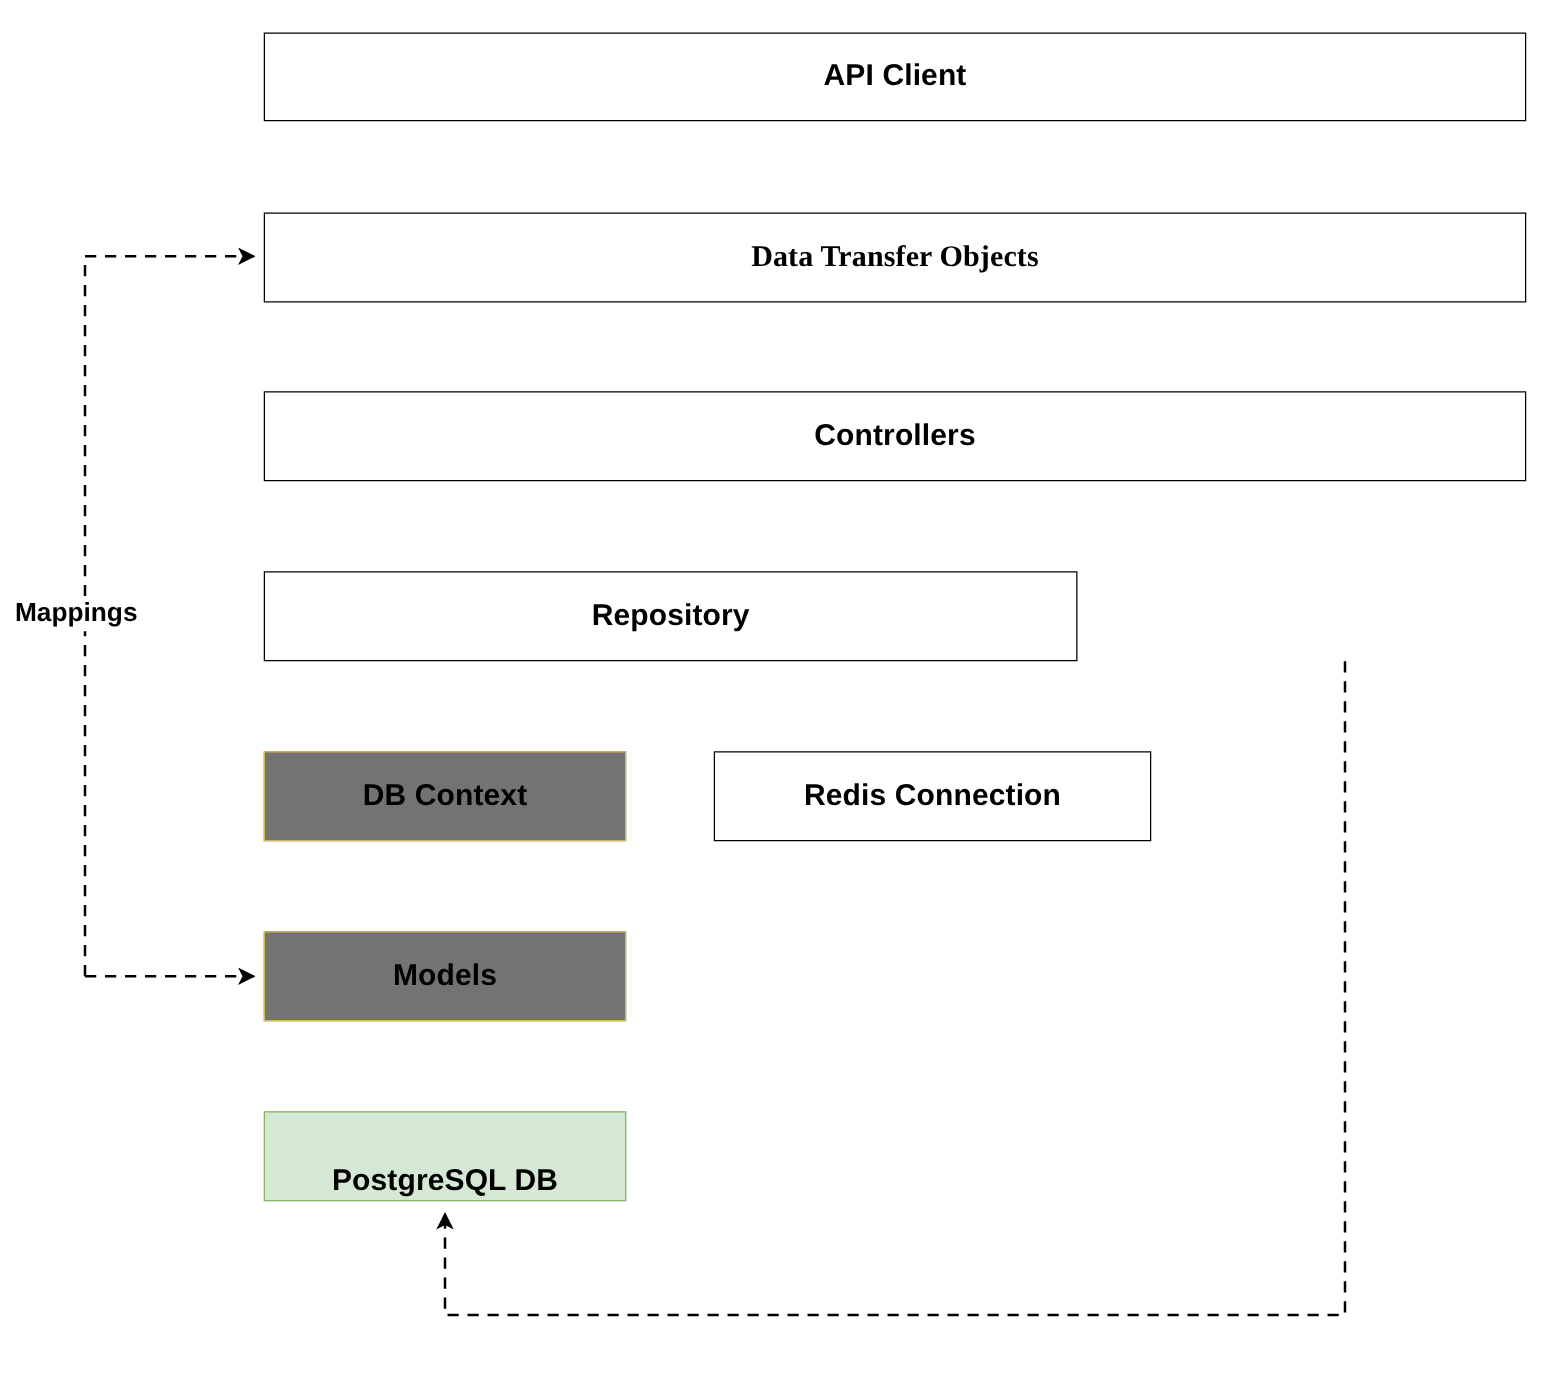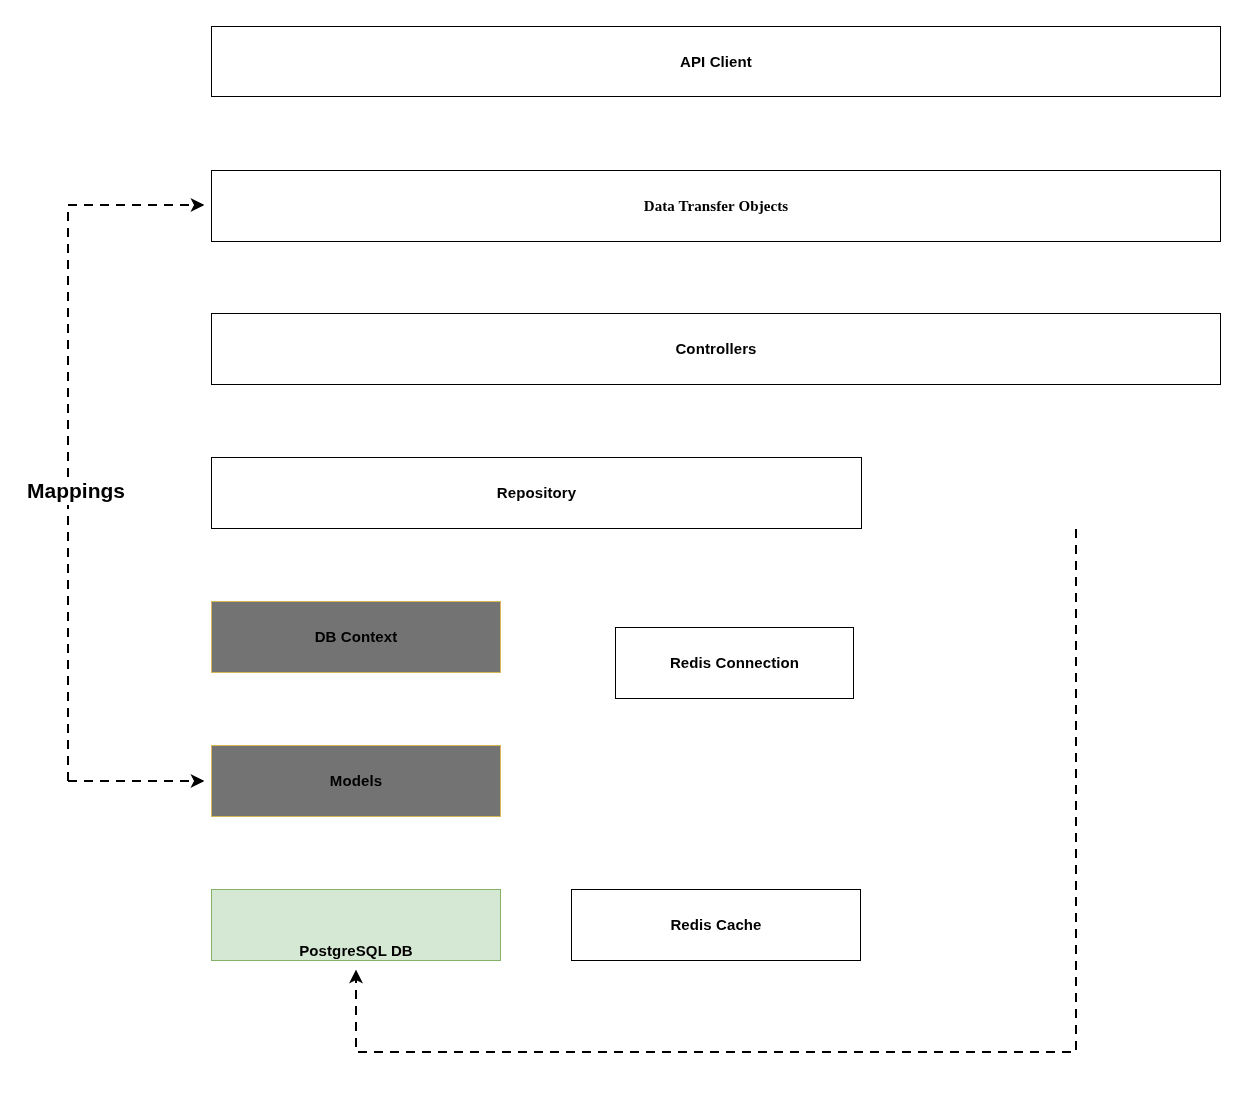--- a/index.html
+++ b/index.html
@@ -20,21 +20,21 @@
   }
   .node {
     position: absolute;
     box-sizing: border-box;
     display: flex;
     align-items: center;
     justify-content: center;
     text-align: center;
     font-family: "Liberation Sans", sans-serif;
     font-weight: bold;
-    font-size: 15px;
+    font-size: 24px;
     color: #000000;
     line-height: 1.2;
     letter-spacing: 0.1px;
     z-index: 3;
   }
   .node-plain {
     background: #ffffff;
     border: 1.6px solid #000000;
   }
   .node-yellow {
@@ -100,31 +100,28 @@
 
   <div class="node node-plain" style="left:211px; top:457px; width:651px; height:72px;">
     <span>Repository</span>
   </div>
 
 
   <div class="node node-yellow" style="left:211px; top:601px; width:290px; height:72px;">
     <span>DB Context</span>
   </div>
 
-  <div class="node node-plain" style="left:571px; top:627px; width:239px; height:72px;margin-left:44px;">
+  <div class="node node-plain" style="left:571px; top:601px; width:350px; height:72px;">
     <span>Redis Connection</span>
   </div>
 
   <div class="node node-yellow" style="left:211px; top:745px; width:290px; height:72px;">
     <span>Models</span>
   </div>
 
   <div class="node node-green" style="left:211px; top:889px; width:290px; height:72px;">
     <span>PostgreSQL DB</span>
   </div>
 
-  <div class="node node-plain" style="left:571px; top:889px; width:290px; height:72px;">
-    <span>Redis Cache</span>
-  </div>
 
-  <div class="edge-label" style="left:8px; top:477px;margin-left:15px;">Mappings</div>
+  <div class="edge-label" style="left:8px; top:477px;">Mappings</div>
 
 </div>
 
 </body></html>

